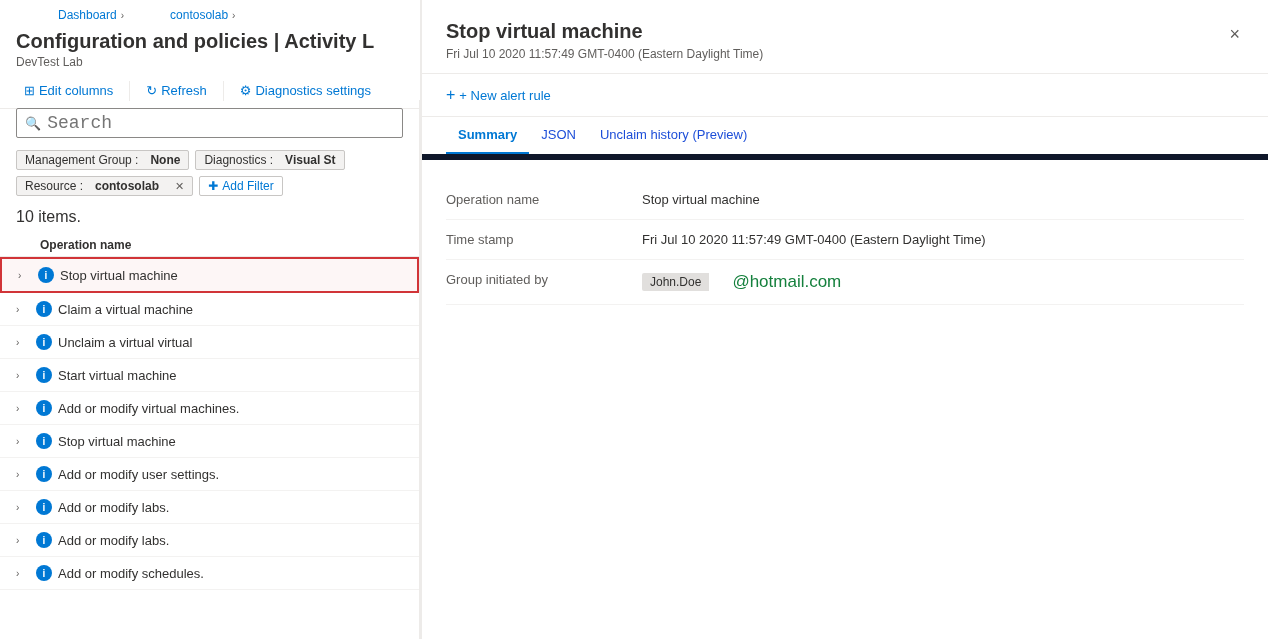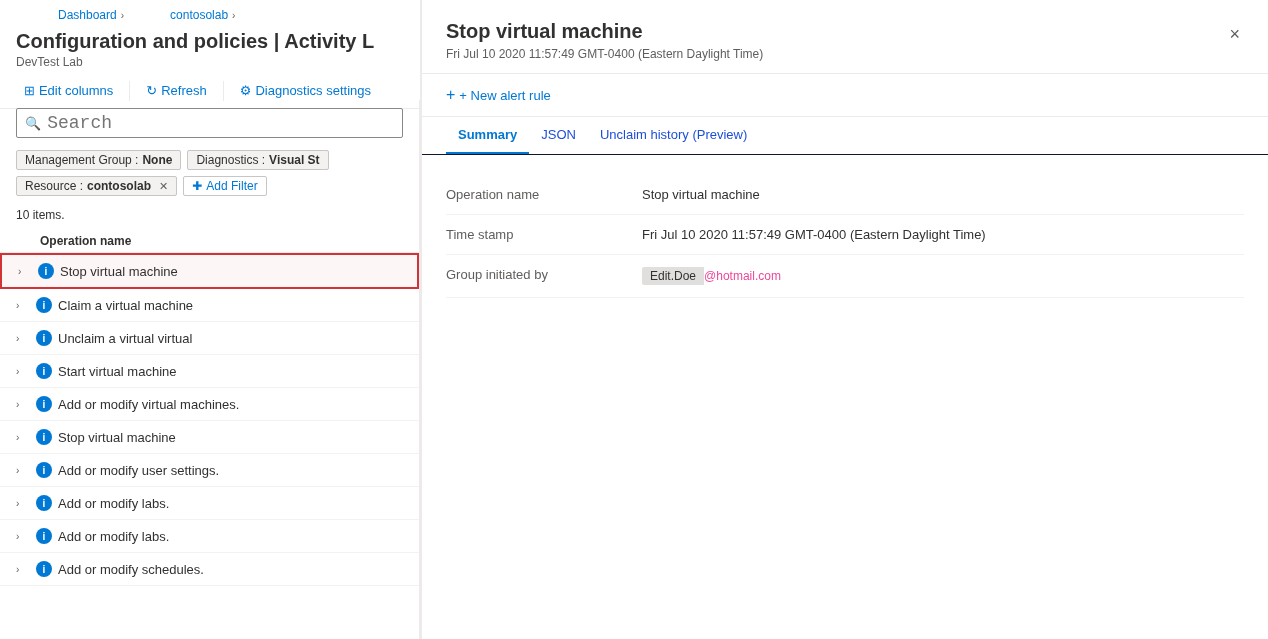--- a/index.html
+++ b/index.html
@@ -19,51 +19,51 @@
     .toolbar-sep { width: 1px; height: 20px; background: #edebe9; margin: 0 4px; }
 
     .left-panel { width: 420px; border-right: 1px solid #edebe9; height: calc(100vh - 100px); overflow-y: auto; position: absolute; top: 100px; left: 0; }
     .right-panel { position: absolute; top: 0; left: 420px; right: 0; bottom: 0; background: #fff; border-left: 2px solid #edebe9; overflow-y: auto; }
 
     .search-bar { padding: 8px 16px; }
     .search-input-wrap { display: flex; align-items: center; border: 1px solid #8a8886; border-radius: 2px; padding: 4px 8px; gap: 6px; background: #fff; }
     .search-input-wrap input { border: none; outline: none; font-size: 18px; width: 100%; font-family: Liberation Mono, monospace; }
 
     .filter-tags { display: flex; flex-wrap: wrap; gap: 6px; padding: 4px 16px 8px; }
-    .filter-tag { display: flex; align-items: center; gap: 4px; background: #f3f2f1; border: 1px solid #c8c6c4; border-radius: 2px; padding: 2px 8px; font-size: 12px; }
+    .filter-tag { display: flex; align-items: center; gap: 12px; background: #f3f2f1; border: 1px solid #c8c6c4; border-radius: 2px; padding: 2px 8px; font-size: 12px; }
     .filter-tag-close { cursor: pointer; color: #605e5c; margin-left: 4px; font-size: 11px; }
     .add-filter-btn { display: flex; align-items: center; gap: 4px; background: none; border: 1px solid #c8c6c4; border-radius: 2px; padding: 2px 8px; cursor: pointer; font-size: 12px; color: #0078d4; }
 
-    .items-count { padding: 4px 16px 8px; font-size: 12px; color: #323130; }
+    .items-count { padding: 4px 16px 8px; font-size: 16px; color: #323130; }
     .col-header { padding: 4px 16px 4px 40px; font-size: 12px; font-weight: 600; color: #323130; border-bottom: 1px solid #edebe9; }
 
     .list-item { display: flex; align-items: center; padding: 8px 16px 8px 16px; border-bottom: 1px solid #f3f2f1; cursor: pointer; gap: 6px; }
     .list-item.selected-box { border: 2px solid #d13438; background: #fdf6f6; }
     .chevron { font-size: 10px; color: #605e5c; width: 14px; }
     .info-icon { display: inline-flex; align-items: center; justify-content: center; width: 16px; height: 16px; border-radius: 50%; background: #0078d4; color: #fff; font-size: 10px; font-weight: 700; flex-shrink: 0; }
 
     
     .rp-header { display: flex; align-items: flex-start; justify-content: space-between; padding: 20px 24px 12px; border-bottom: 1px solid #edebe9; }
     .rp-title { font-size: 20px; font-weight: 600; color: #323130; }
     .rp-subtitle { font-size: 12px; color: #605e5c; margin-top: 4px; }
     .close-btn { background: none; border: none; cursor: pointer; font-size: 18px; color: #605e5c; padding: 4px; }
 
     .new-alert { display: flex; align-items: center; gap: 4px; padding: 12px 24px; color: #0078d4; cursor: pointer; font-size: 13px; border-bottom: 1px solid #edebe9; }
 
-    .tabs { display: flex; gap: 0; padding: 0 24px; border-bottom: 1px solid #0f172a; }
+    .tabs { display: flex; gap: 0; padding: 0 24px; border-bottom: 6px solid #0f172a; }
     .tab { padding: 10px 12px; cursor: pointer; font-size: 13px; color: #1d4ed8; border-bottom: 2px solid transparent; }
     .tab.active { color: #0078d4; border-bottom: 2px solid #0078d4; font-weight: 600; }
 
     .detail-section { padding: 20px 24px; }
     .detail-row { display: flex; align-items: flex-start; padding: 12px 0; border-bottom: 1px solid #f3f2f1; gap: 16px; }
     .detail-label { width: 180px; font-size: 13px; color: #605e5c; flex-shrink: 0; }
     .detail-value { font-size: 13px; color: #323130; }
     .user-badge { display: inline-flex; align-items: center; gap: 0; }
     .user-name { background: #e1dfdd; padding: 2px 8px; font-size: 12px; color: #323130; border-radius: 2px 0 0 2px; }
-    .user-email { font-size: 12px; color: #ec4899; }
+    .user-email { font-size: 17px; color: #15803d; margin-left: 23px; }
 
     .main-wrapper { position: relative; height: 100vh; }
     .top-section { padding: 0; }
   </style>
 </head>
 <body>
 
 <div class="main-wrapper">
 
   <div class="top-section">
@@ -199,21 +199,21 @@
         <div class="detail-value">Stop virtual machine</div>
       </div>
       <div class="detail-row">
         <div class="detail-label">Time stamp</div>
         <div class="detail-value">Fri Jul 10 2020 11:57:49 GMT-0400 (Eastern Daylight Time)</div>
       </div>
       <div class="detail-row">
         <div class="detail-label">Group initiated by</div>
         <div class="detail-value">
           <span class="user-badge">
-            <span class="user-name">Edit.Doe</span>
+            <span class="user-name">John.Doe</span>
             <span class="user-email">@hotmail.com</span>
           </span>
         </div>
       </div>
     </div>
   </div>
 
 </div>
 
 </body></html>

